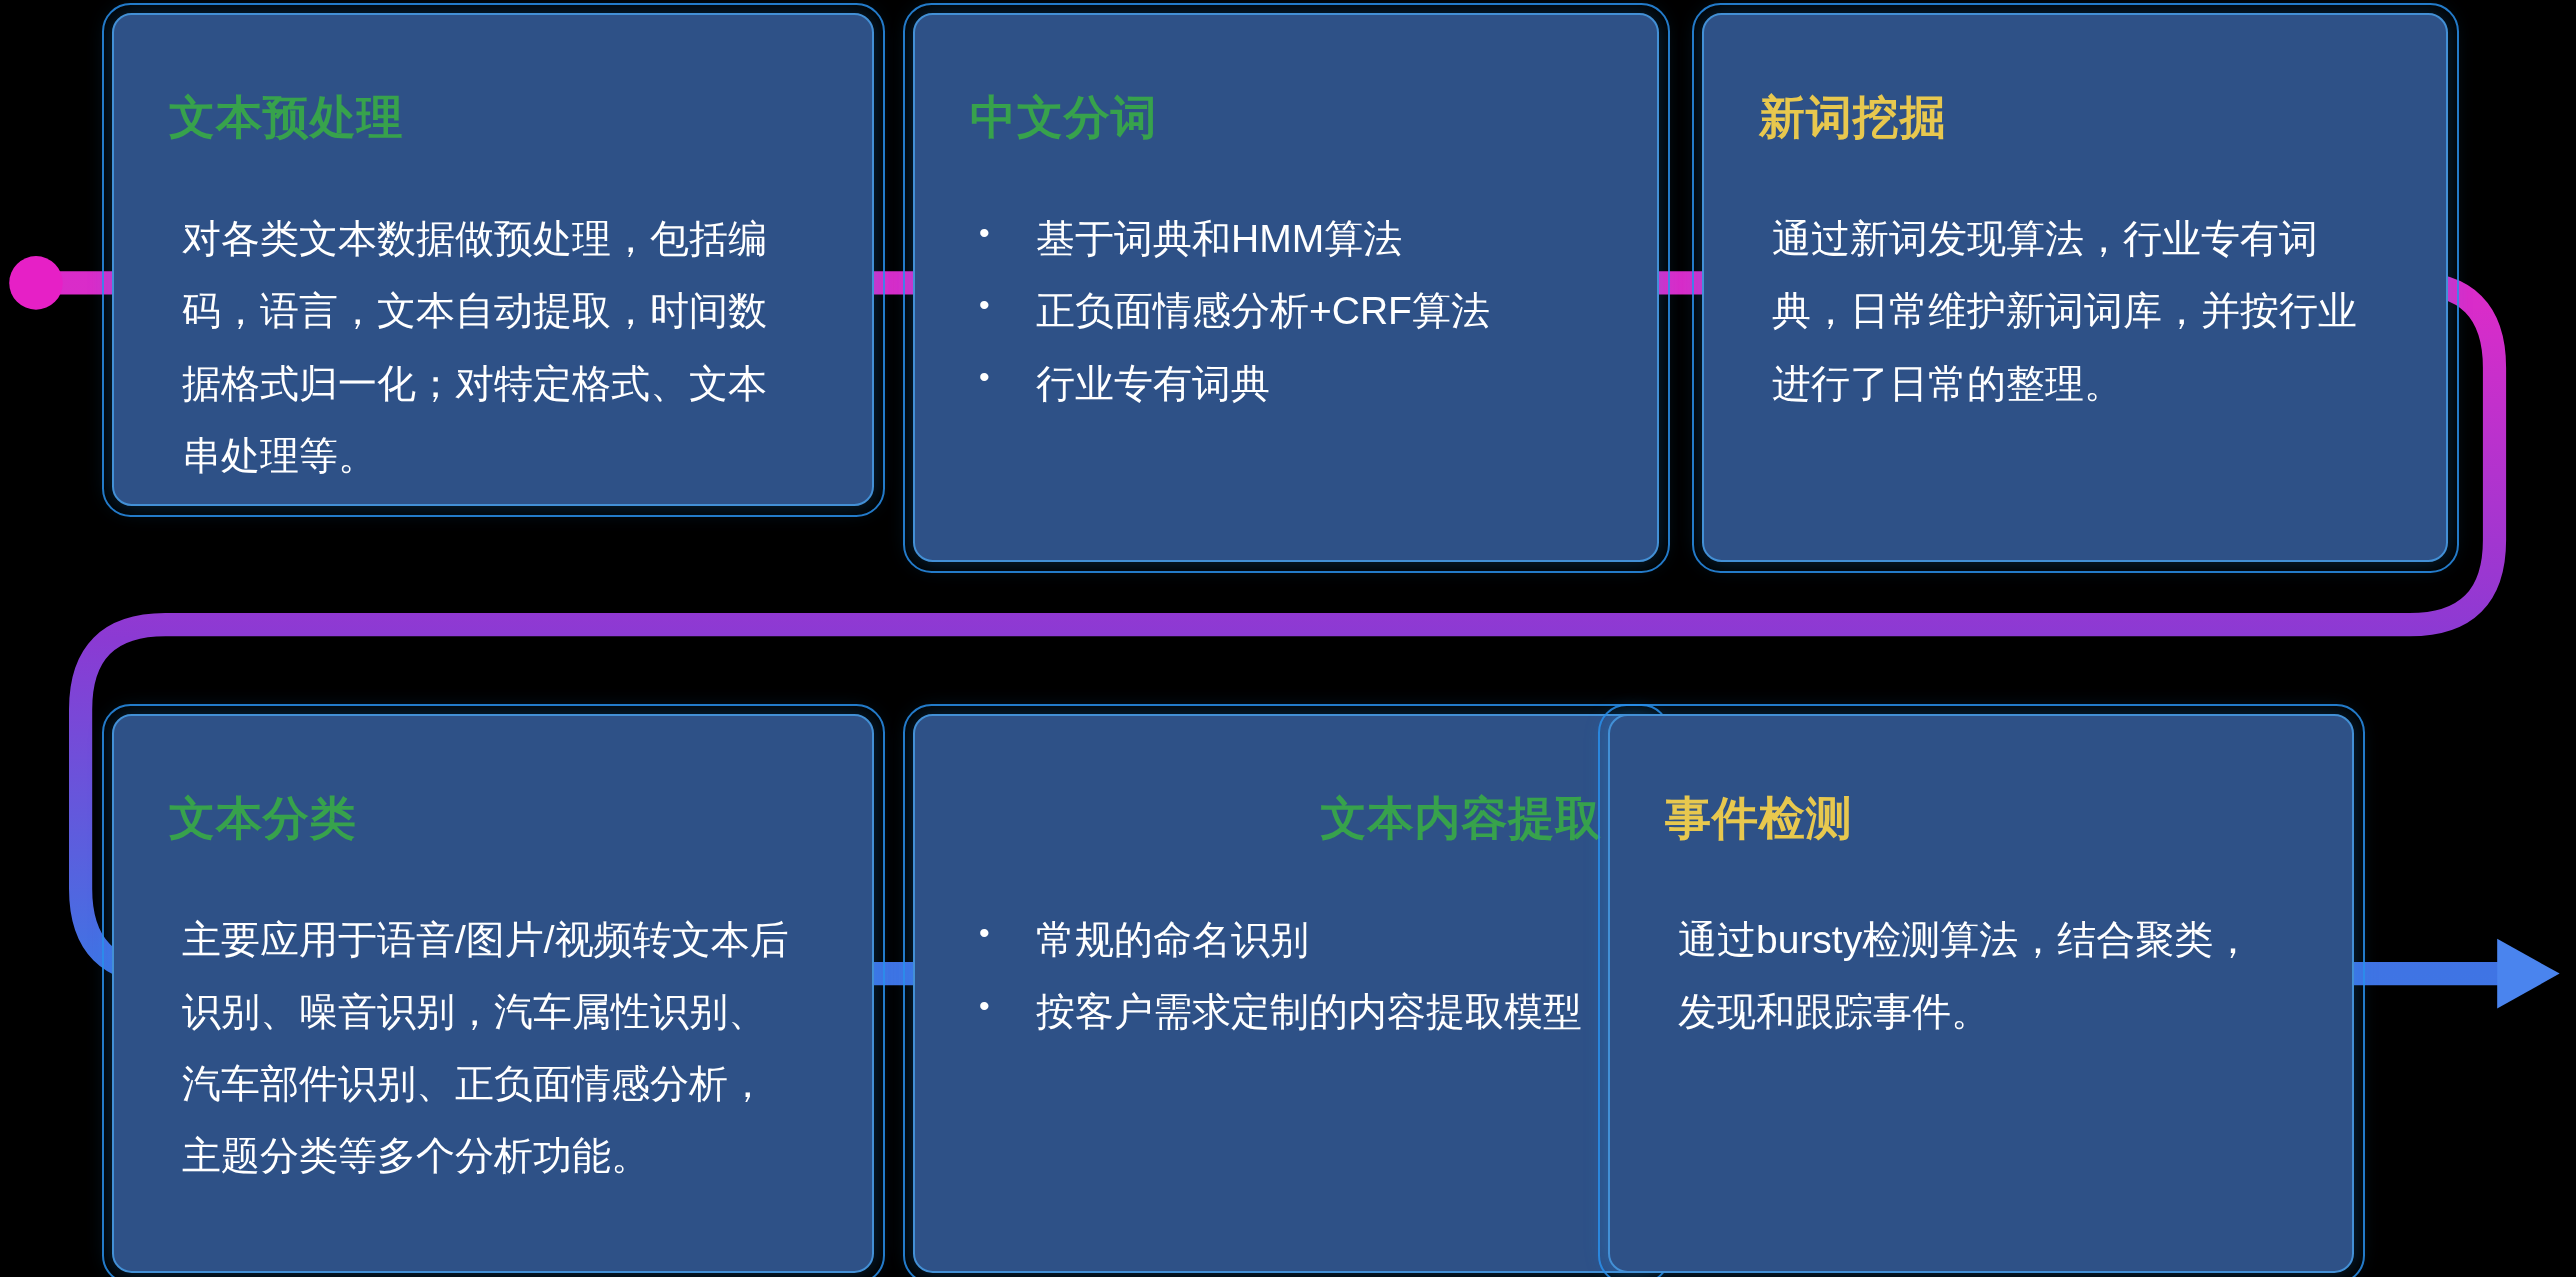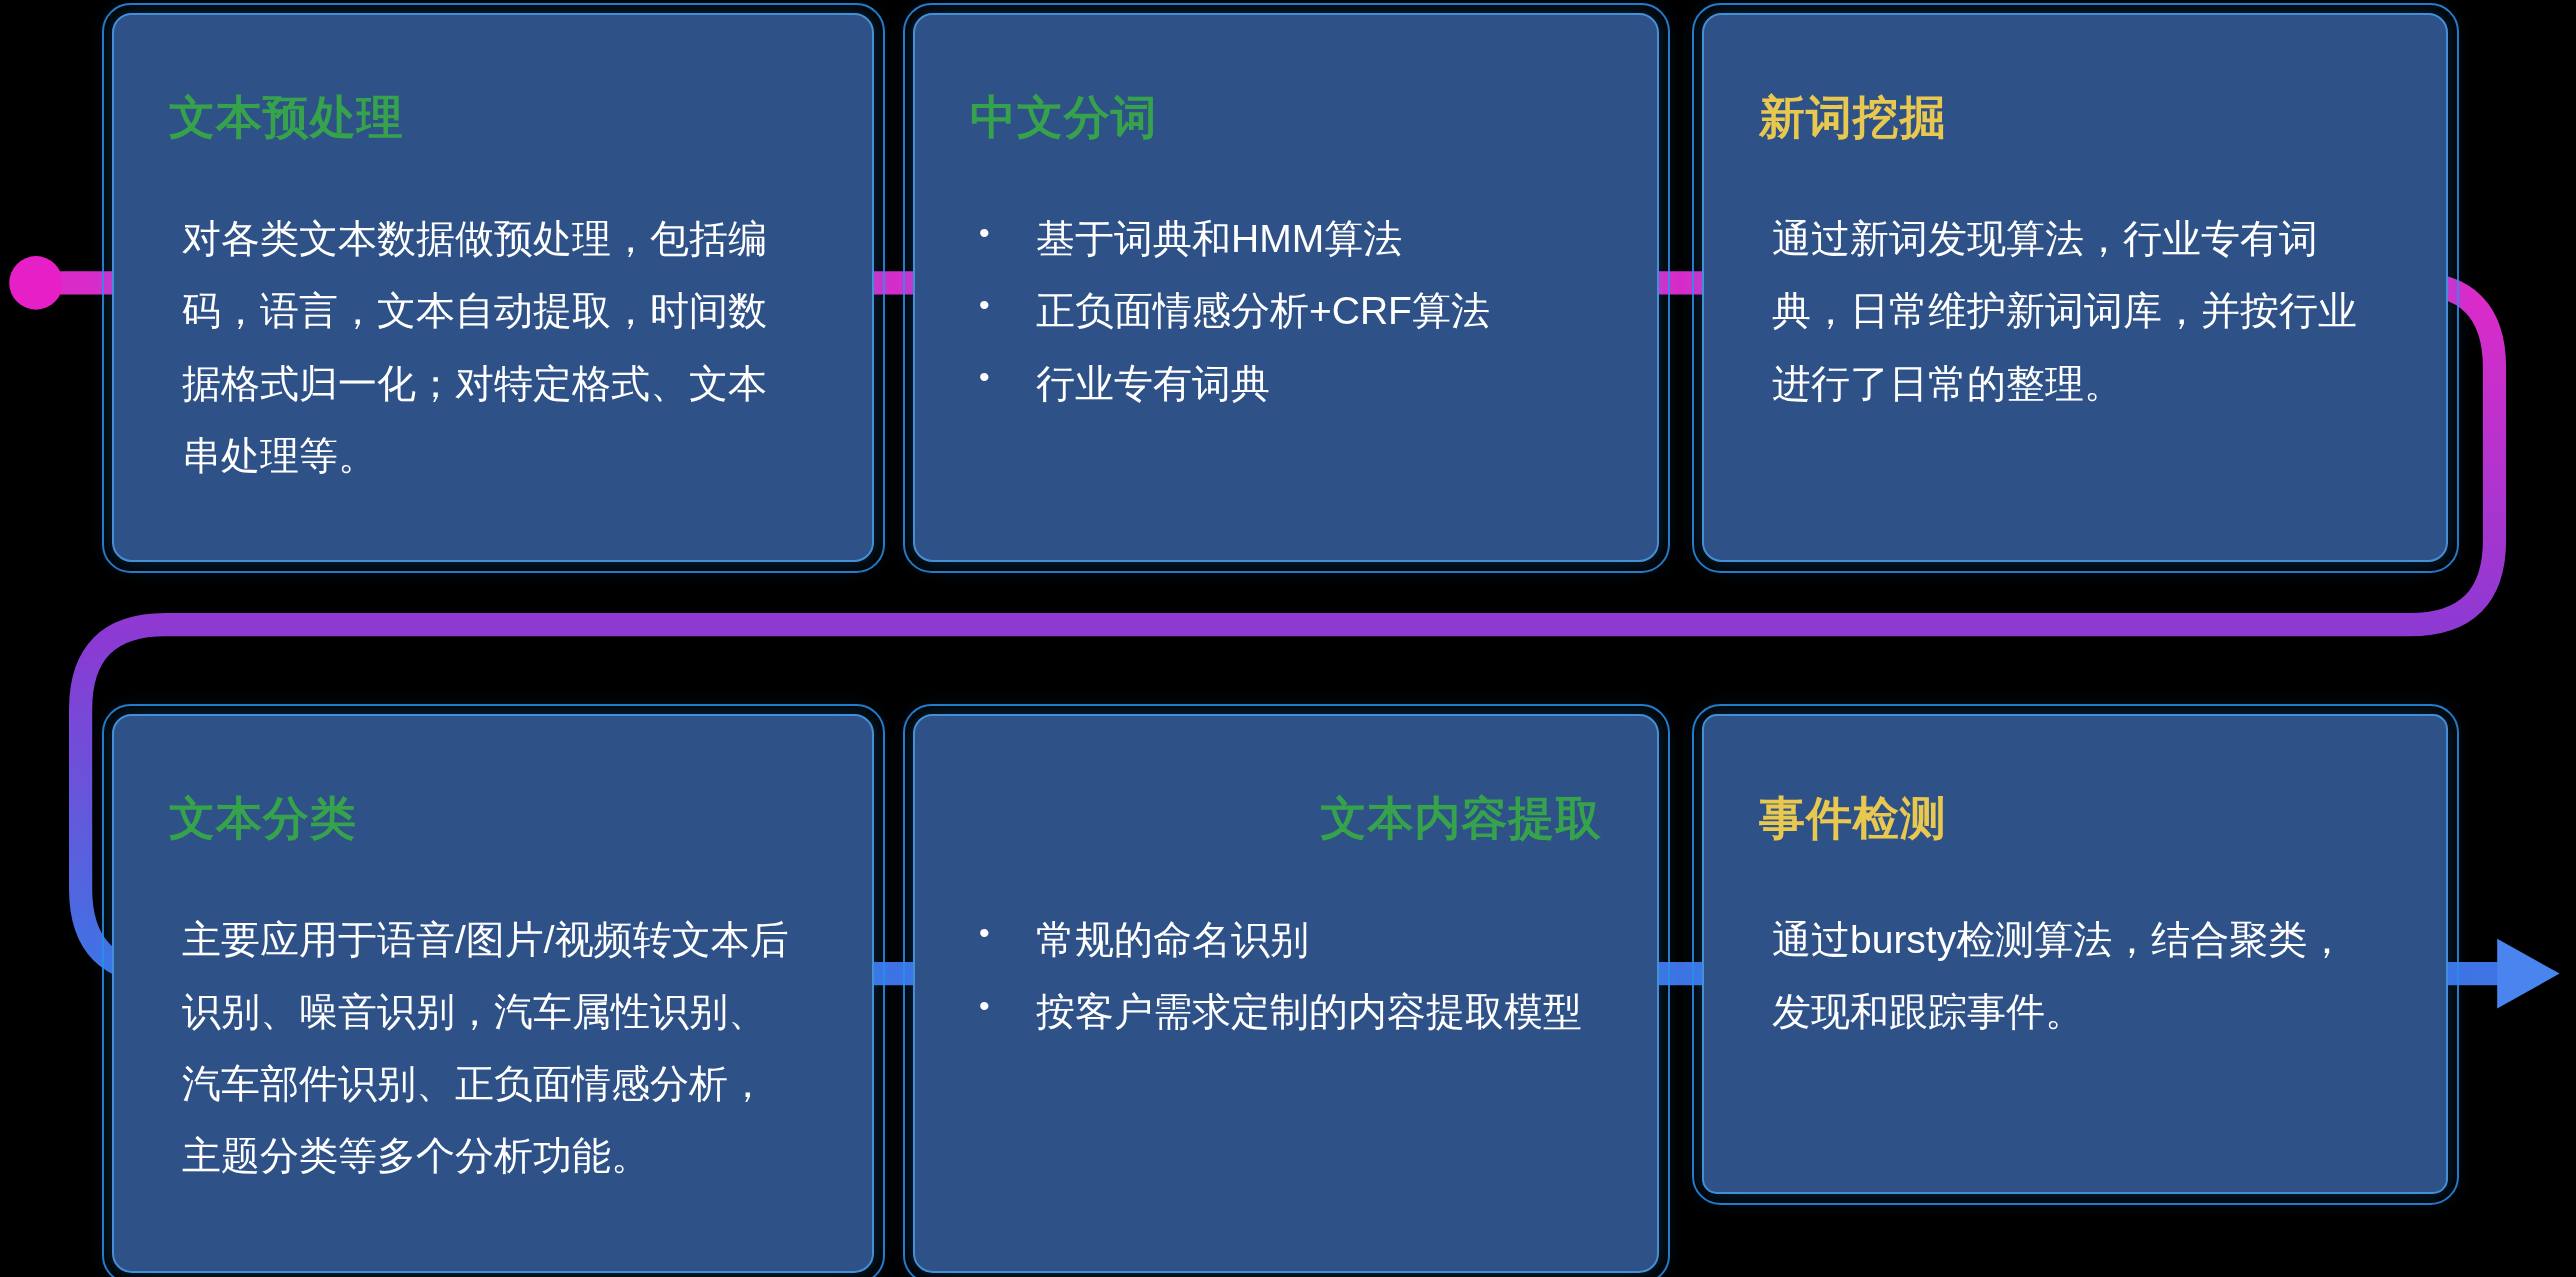--- a/index.html
+++ b/index.html
@@ -33,26 +33,26 @@
   }
   .card::before {
     content: "";
     position: absolute;
     inset: -12.5px;
     border: 2.7px solid rgba(41,143,235,0.85);
     border-radius: 28.6px;
     pointer-events: none;
   }
 
-  .card-0 { left: 112px;  top: 13.4px;  width: 762px; height: 549px; }
+  .card-0 { left: 112px;  top: 13.4px;  width: 762px; height: 493px; }
   .card-1 { left: 913px; top: 13.4px;  width: 746px; height: 549px; }
   .card-2 { left: 1702px; top: 13.4px;  width: 746px; height: 549px; }
   .card-3 { left: 112px;  top: 714px; width: 762px; height: 559px; }
   .card-4 { left: 913px; top: 714px; width: 746px; height: 559px; }
-  .card-5 { left: 1702px; top: 714px; width: 746px; height: 480px; border-radius: 15px; }
+  .card-5 { left: 1608px; top: 714px; width: 746px; height: 559px; }
 
   .card-title {
     margin: 0 0 59px 0;
     font-size: 46px;
     font-weight: bold;
     letter-spacing: 0.9px;
     line-height: 1.15;
   }
   .card-body {
     margin: 13px;

